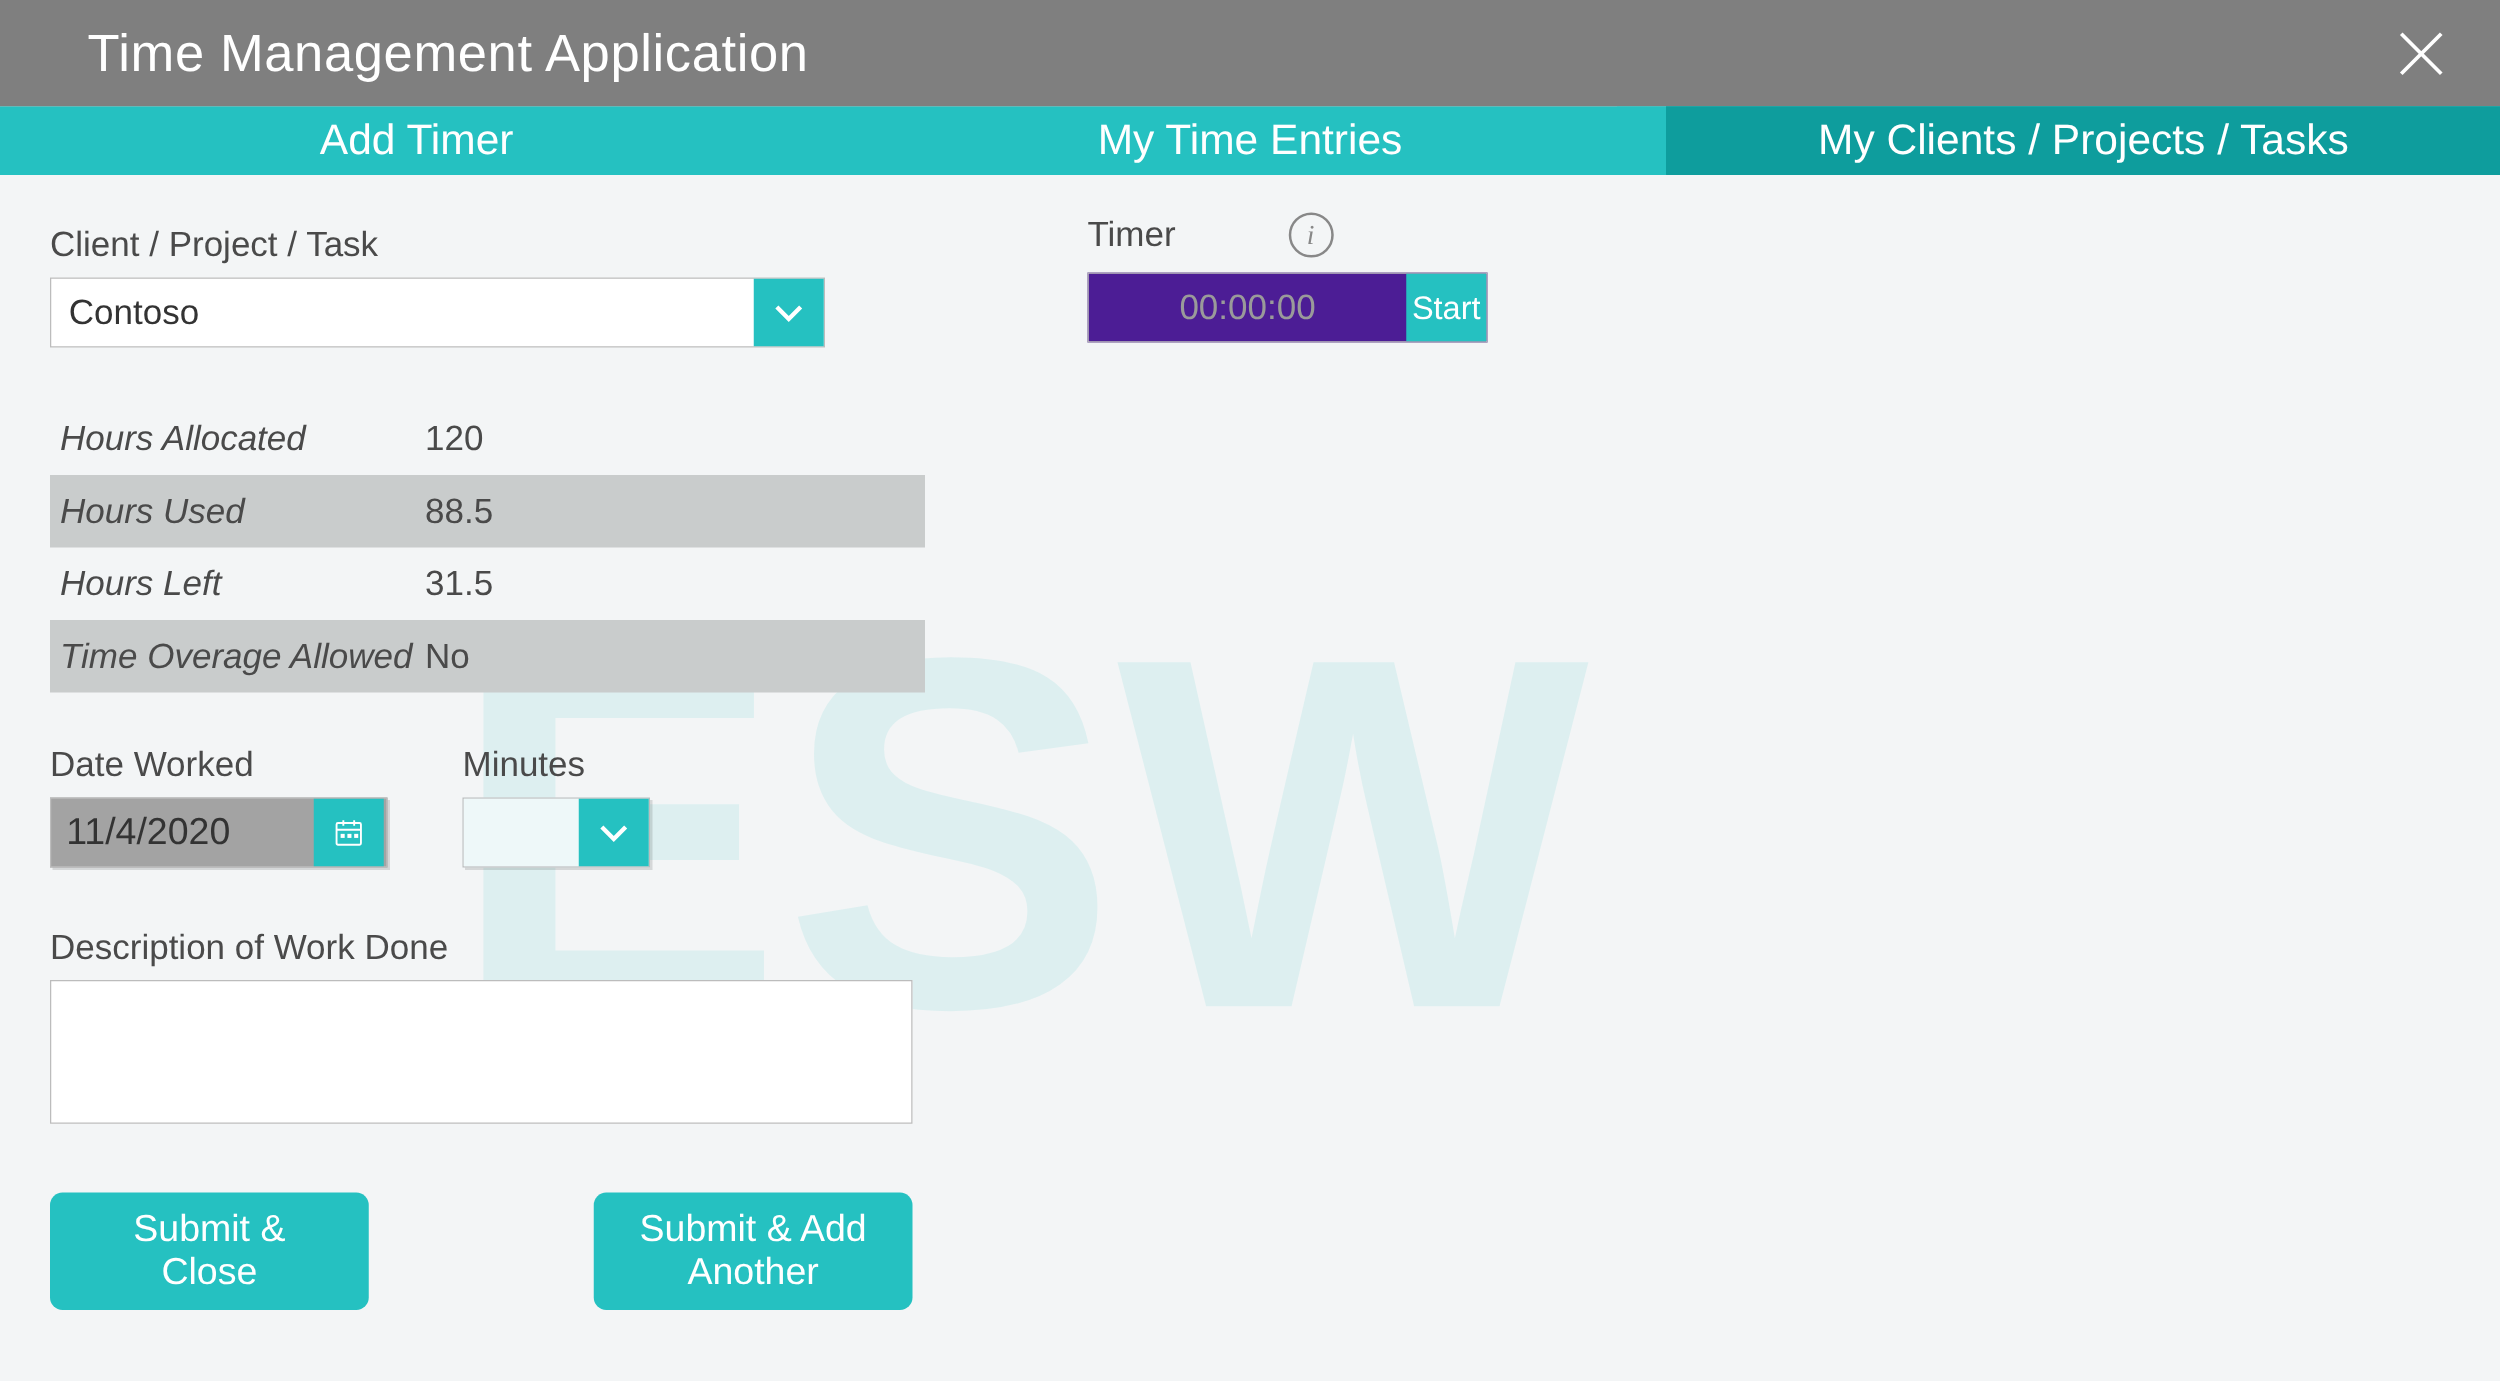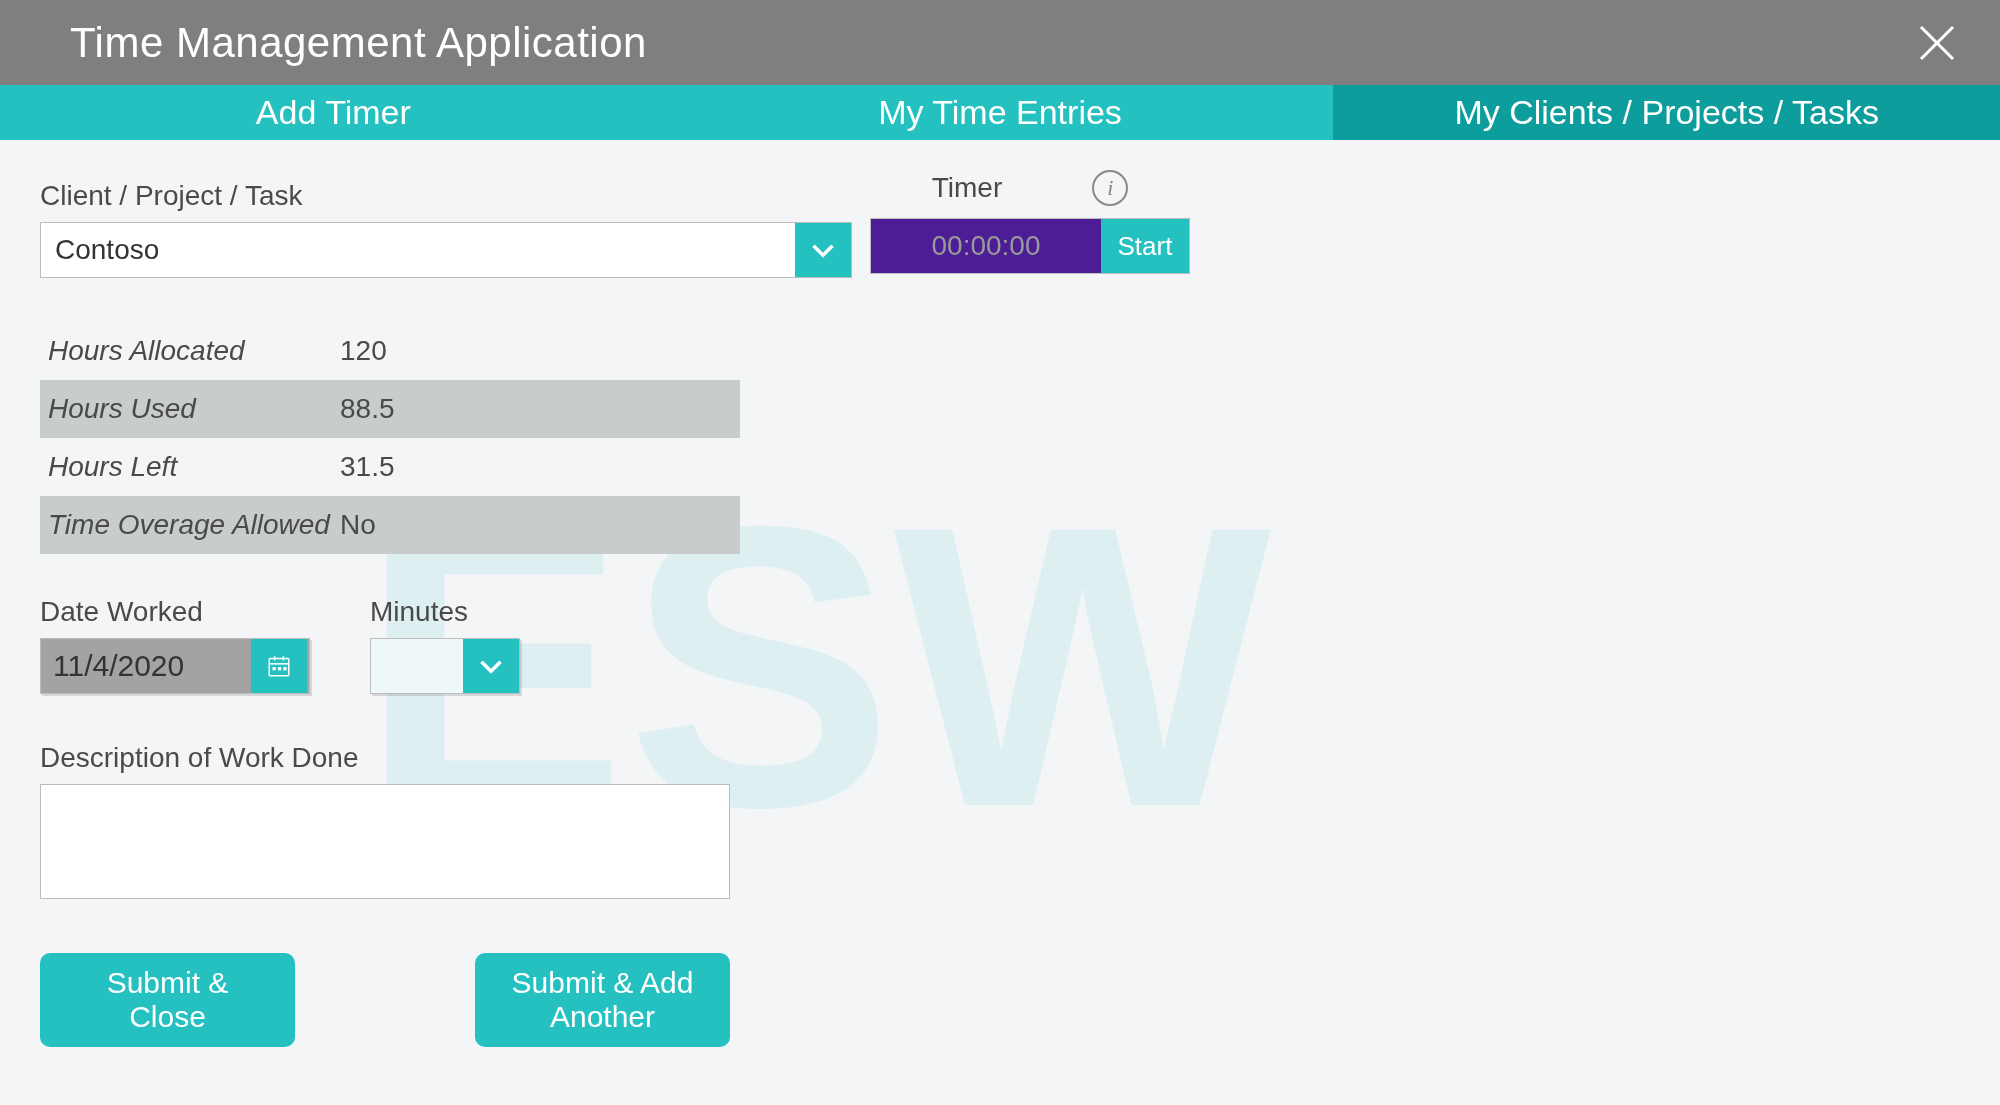--- a/index.html
+++ b/index.html
@@ -85,21 +85,21 @@
   .field-label {
     font-size: 28px;
     color: #4a4a4a;
     margin-bottom: 10px;
     display: block;
   }
 
   
   .dropdown {
     display: flex;
-    width: 812px;
+    width: 620px;
     height: 56px;
     border: 1px solid #bcbcbc;
     background: #ffffff;
   }
   .dropdown-value {
     flex: 1;
     padding: 0 14px;
     font-size: 28px;
     color: #333;
     display: flex;
@@ -202,21 +202,20 @@
   .timer-area {
     position: absolute;
     left: 870px;
     top: 30px;
     width: 320px;
     z-index: 2;
   }
   .timer-header {
     display: flex;
     align-items: center;
-    justify-content: center;
     gap: 90px;
     margin-bottom: 12px;
     position: relative;
   }
   .timer-title {
     font-size: 28px;
     color: #4a4a4a;
   }
   .info-icon {
     width: 36px; height: 36px;
@@ -237,21 +236,21 @@
   }
   .timer-display {
     flex: 1;
     display: flex;
     align-items: center;
     justify-content: center;
     font-size: 28px;
     color: #9a9a9a;
   }
   .start-btn {
-    width: 88px;
+    width: 64px;
     background: #25c1c1;
     color: #fff;
     border: none;
     font-size: 26px;
     cursor: pointer;
   }
 </style>
 </head>
 <body>
 

